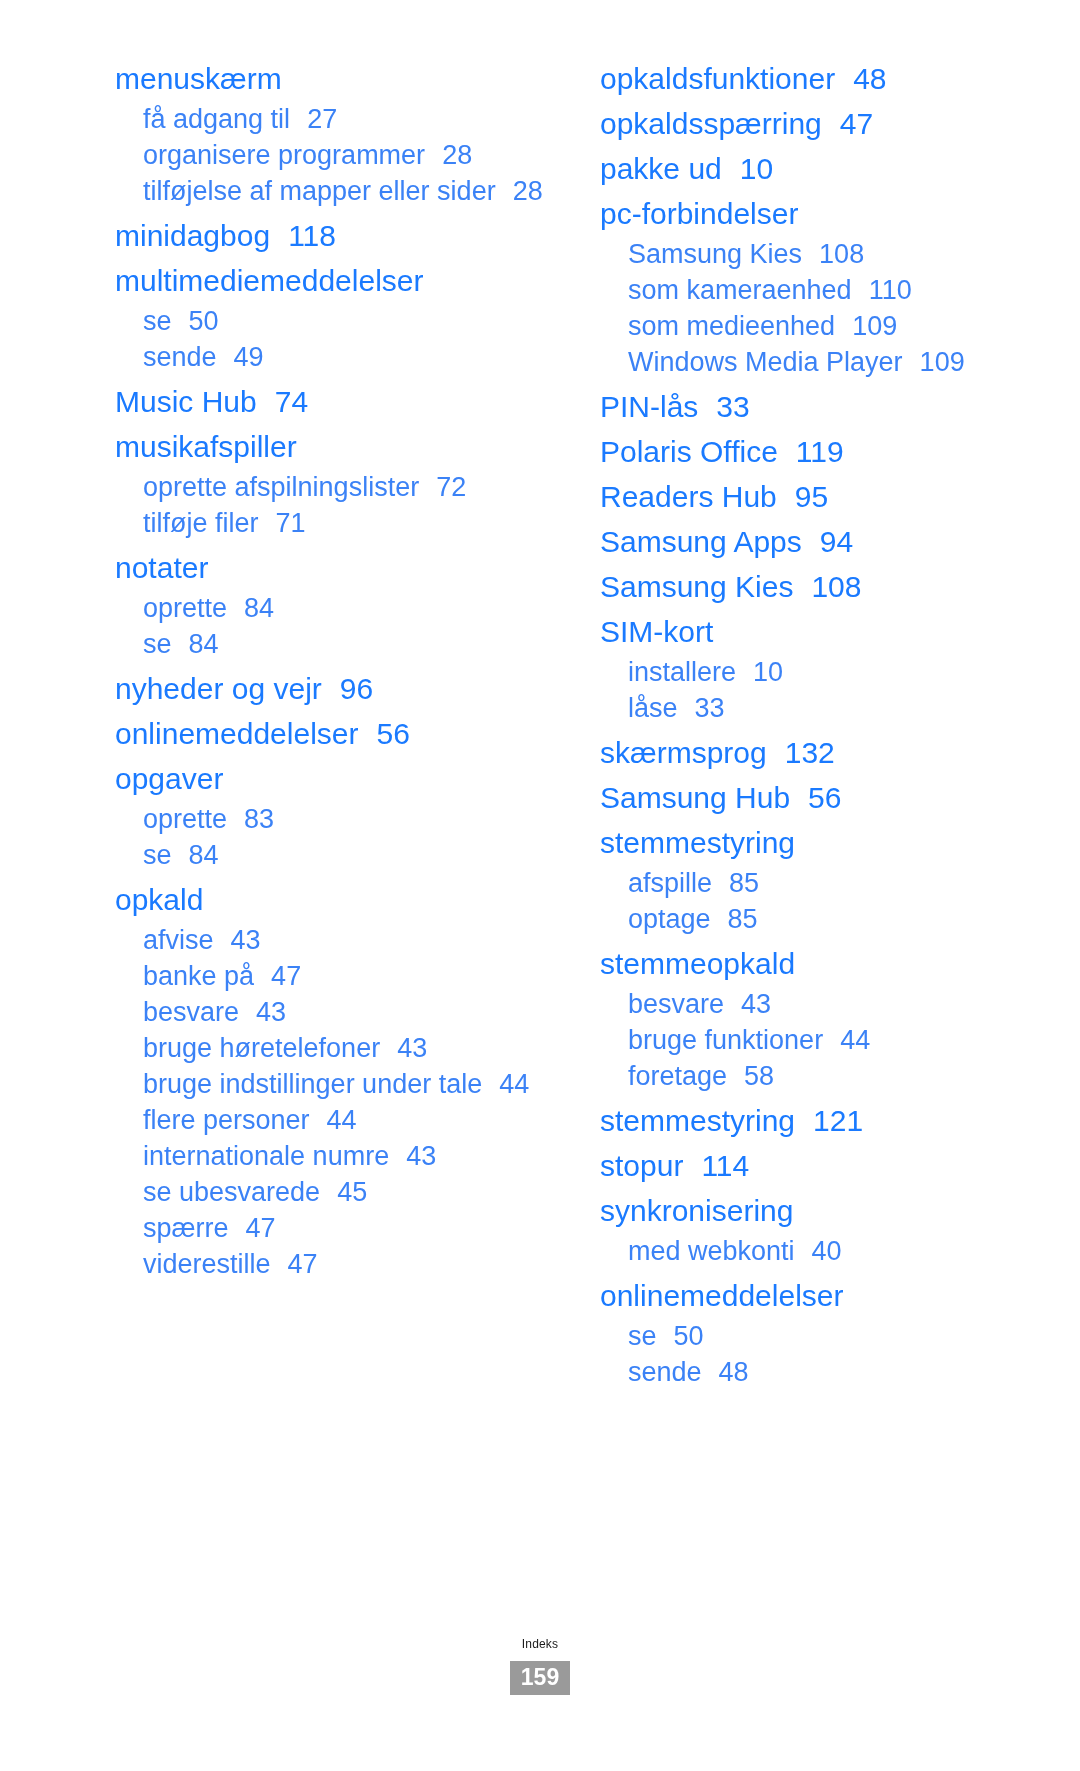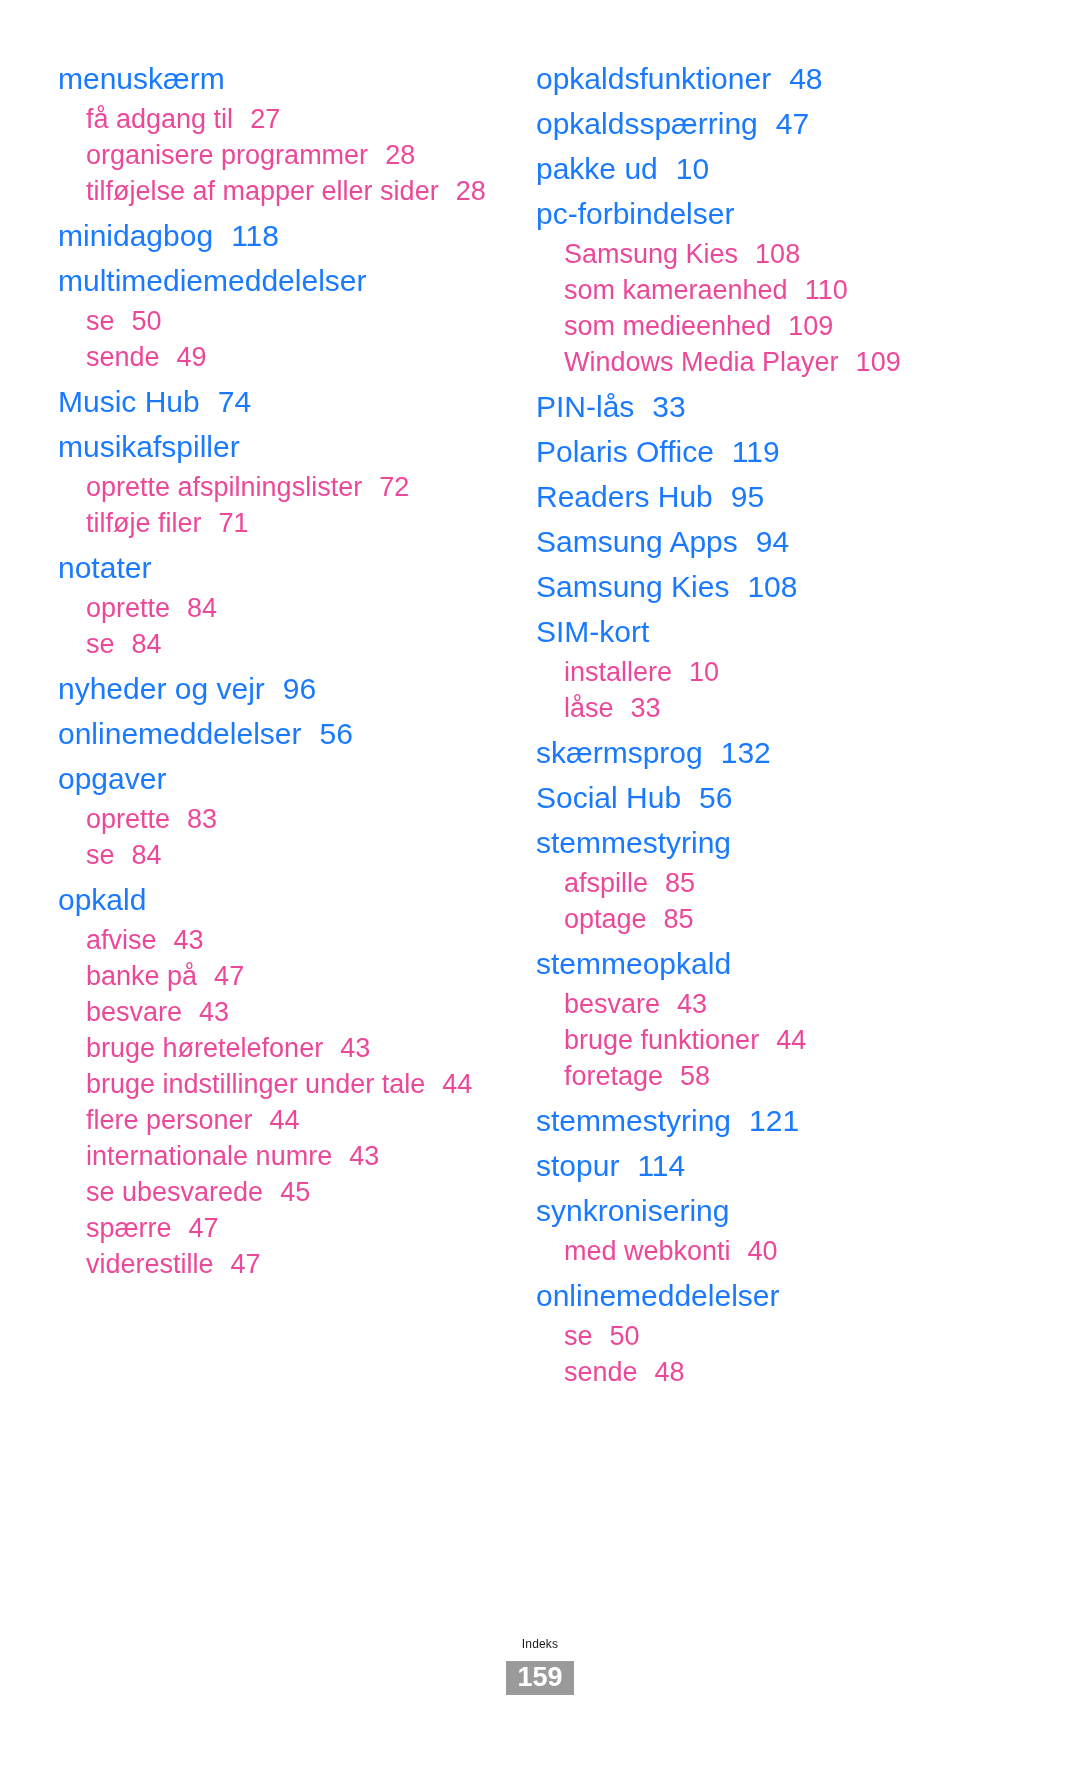--- a/index.html
+++ b/index.html
@@ -21,22 +21,23 @@
     width: 1080px;
     height: 1771px;
     position: relative;
     padding: 56px 58px 0 58px;
   }
 
   .columns {
     display: flex;
     flex-direction: row;
     align-items: flex-start;
-    gap: 20px;
+    gap: 27px;
     height: 1380px;
+    justify-content: flex-end;
   }
 
   .col {
     width: 440px;
     flex: 0 0 440px;
   }
   .col-right {
     padding-left: 18px;
   }
 
@@ -50,21 +51,21 @@
     font-size: 30px;
     line-height: 45px;
     font-weight: 400;
     white-space: nowrap;
   }
   .entry-head .pg {
     margin-left: 18px;
   }
 
   .sub {
-    color: #ec4899;
+    color: #3b82f6;
     font-size: 27px;
     line-height: 36px;
     padding-left: 28px;
     white-space: nowrap;
   }
   .sub .pg {
     margin-left: 17px;
   }
   .sub.wrap {
     white-space: normal;
@@ -87,21 +88,21 @@
     font-size: 12px;
     color: #1a1a1a;
     line-height: 22px;
     letter-spacing: 0.2px;
   }
   .footer-pageno {
     display: inline-block;
     margin-top: 6px;
     background: #9a9a9a;
     color: #ffffff;
-    font-size: 27px;
+    font-size: 23px;
     line-height: 21px;
     font-weight: 700;
     padding: 6px 11px 7px 11px;
   }
 </style>
 </head>
 <body>
 
 <div class="page">
 
@@ -193,21 +194,21 @@
         </div>
         <div class="entry has-subs">
           <div class="entry-head"><span>SIM-kort</span></div>
           <div class="sub wrap"><span>installere</span><span class="pg">10</span></div>
           <div class="sub wrap"><span>låse</span><span class="pg">33</span></div>
         </div>
         <div class="entry no-subs">
           <div class="entry-head"><span>skærmsprog</span><span class="pg">132</span></div>
         </div>
         <div class="entry no-subs">
-          <div class="entry-head"><span>Social Hub</span><span class="pg">56</span></div>
+          <div class="entry-head"><span>Samsung Hub</span><span class="pg">56</span></div>
         </div>
         <div class="entry has-subs">
           <div class="entry-head"><span>stemmestyring</span></div>
           <div class="sub wrap"><span>afspille</span><span class="pg">85</span></div>
           <div class="sub wrap"><span>optage</span><span class="pg">85</span></div>
         </div>
         <div class="entry has-subs">
           <div class="entry-head"><span>stemmeopkald</span></div>
           <div class="sub wrap"><span>besvare</span><span class="pg">43</span></div>
           <div class="sub wrap"><span>bruge funktioner</span><span class="pg">44</span></div>

